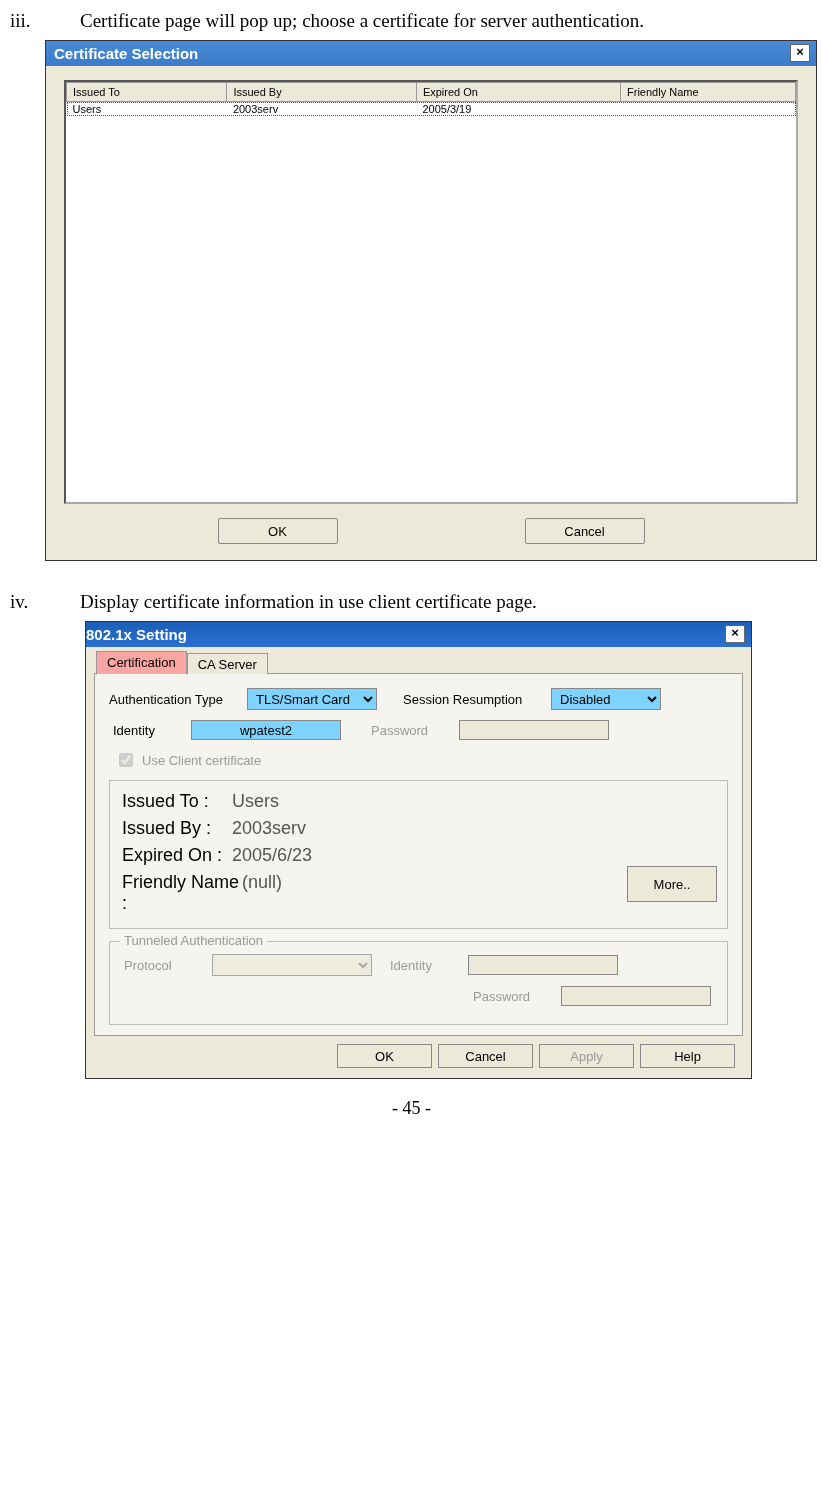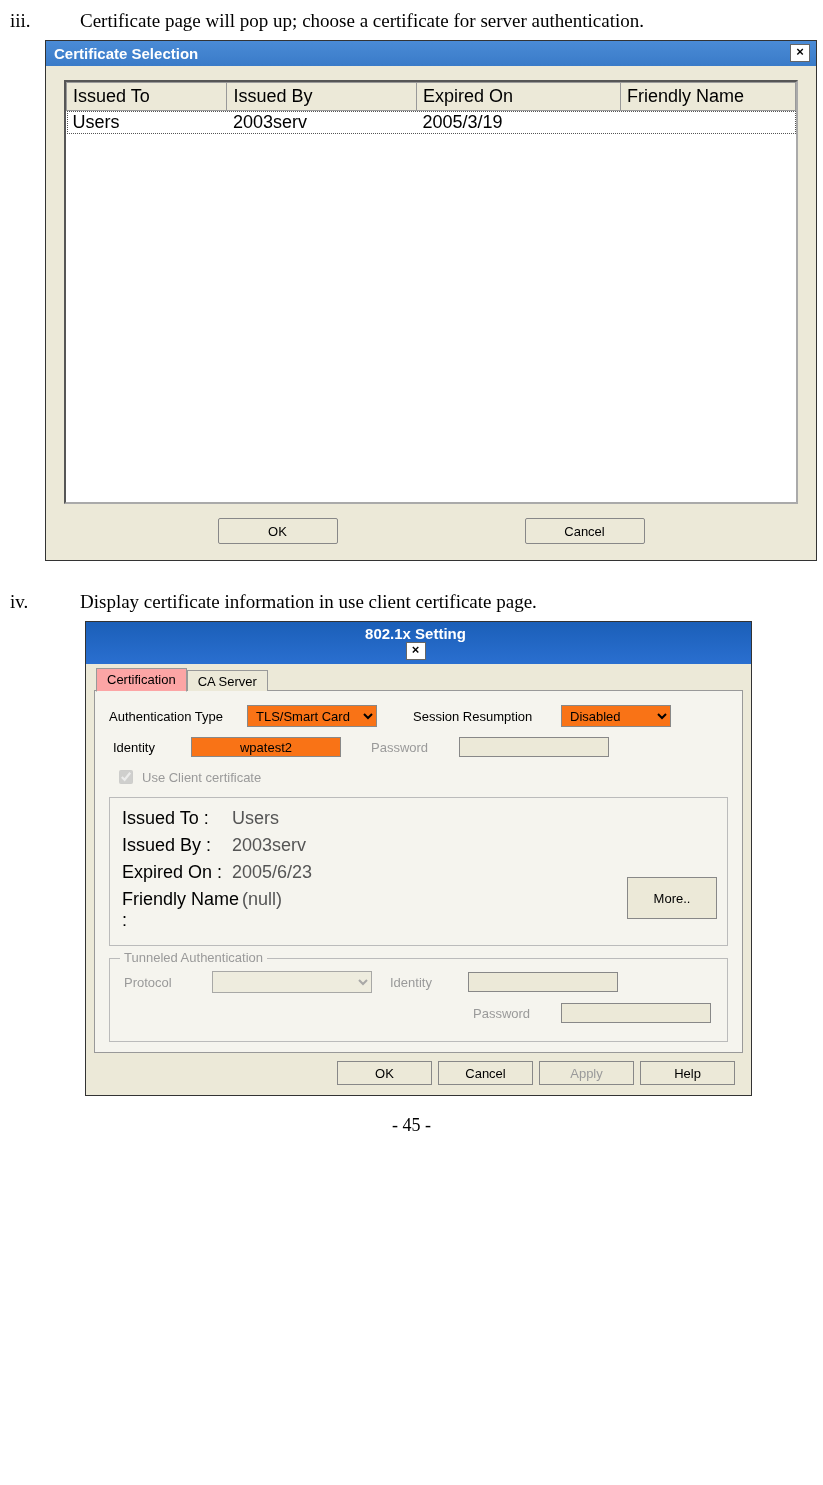--- a/index.html
+++ b/index.html
@@ -65,21 +65,21 @@
     padding: 14px 18px 16px 18px;
   }
   .cert-table-wrap {
     background: #fff;
     border: 2px inset #aaa;
     height: 420px;
   }
   .cert-table {
     width: 100%;
     border-collapse: collapse;
-    font-size: 18px;
+    font-size: 11px;
   }
   .cert-table th {
     background: #ece9d8;
     border: 1px solid #999;
     padding: 3px 6px;
     text-align: left;
     font-weight: normal;
   }
   .cert-table td {
     padding: 1px 6px;
@@ -118,21 +118,20 @@
   .titlebar2 {
     background: linear-gradient(to bottom, #1b5fb8, #2a6fd0);
     color: #fff;
     font-weight: bold;
     padding: 3px 6px 4px 0;
     display: flex;
     justify-content: space-between;
     align-items: center;
     font-size: 15px;
     font-family: "Trebuchet MS", Tahoma, sans-serif;
-    flex-direction: column;
   }
   .d2-body {
     padding: 4px 8px 10px 8px;
   }
   .tabs {
     display: flex;
     position: relative;
     margin-bottom: -1px;
     padding-left: 2px;
   }
@@ -167,21 +166,21 @@
     gap: 8px;
   }
   .lbl { font-size: 13px; }
   .disabled { color: #9a9a9a; }
   select.combo, input.txt {
     font-family: Tahoma, sans-serif;
     font-size: 13px;
     height: 20px;
     box-sizing: border-box;
     border: 1px solid #888;
-    background: #f97316;
+    background: #7dd3fc;
     padding: 1px 4px;
   }
   select.combo { height: 22px; }
   input.txt[disabled], select.combo[disabled] {
     background: #ece9d8;
     color: #888;
   }
   .checkbox-line {
     display: flex;
     align-items: center;
@@ -200,21 +199,21 @@
     margin-bottom: 6px;
     font-size: 18px;
   }
   .cert-info-lbl { width: 110px; }
   .cert-info-val { color: #555; }
   .more-btn {
     position: absolute;
     right: 10px;
     bottom: 26px;
     width: 90px;
-    height: 42px;
+    height: 36px;
     background: #ece9d8;
     border: 1px solid #888;
     font-size: 13px;
     cursor: pointer;
   }
   .fieldset {
     border: 1px solid #bbb;
     margin-top: 12px;
     padding: 12px 14px 18px 14px;
     position: relative;
@@ -301,21 +300,21 @@
       <div class="tab active">Certification</div>
       <div class="tab">CA Server</div>
     </div>
     <div class="tab-panel">
 
       <div class="row">
         <span class="lbl" style="width:130px">Authentication Type</span>
         <select class="combo" style="width:130px">
           <option>TLS/Smart Card</option>
         </select>
-        <span class="lbl" style="margin-left:28px; width:140px">Session Resumption</span>
+        <span class="lbl" style="margin-left:18px; width:140px">Session Resumption</span>
         <select class="combo" style="width:110px">
           <option>Disabled</option>
         </select>
       </div>
 
       <div class="row">
         <span class="lbl" style="width:70px; margin-left:4px">Identity</span>
         <input class="txt" style="width: 150px; text-align: center;" value="wpatest2">
         <span class="lbl disabled" style="margin-left:22px; width:80px">Password</span>
         <input class="txt" style="width: 150px;" disabled="">

